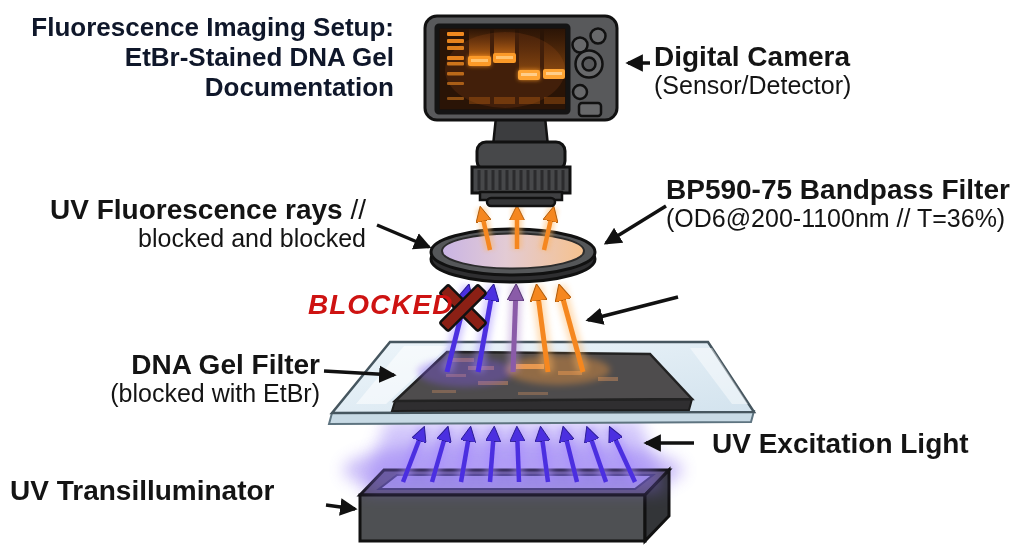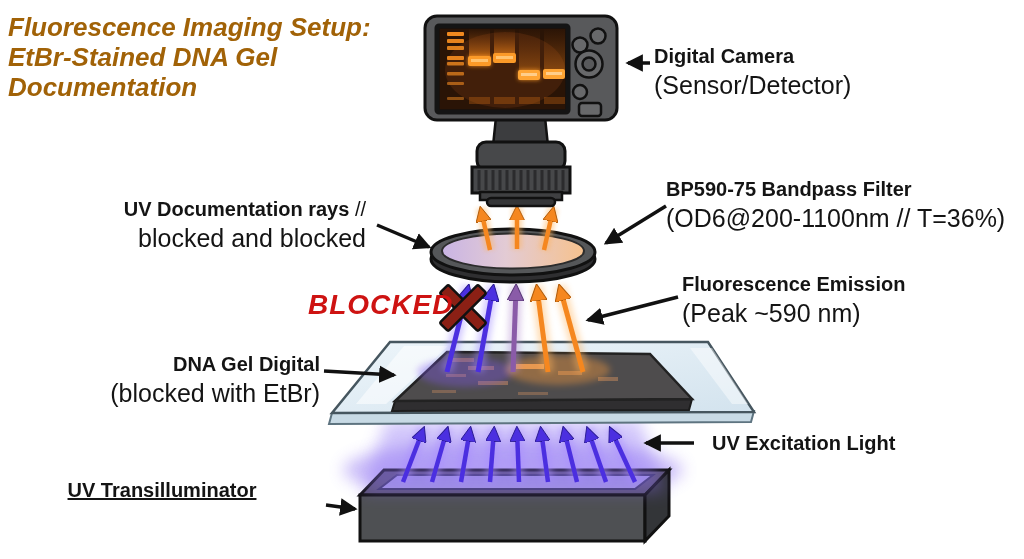--- a/index.html
+++ b/index.html
@@ -2,28 +2,28 @@
 <html style="--emission-orange: #F5871F; --uv-violet: #4B2FE0; --mid-purple: #8A5BA8; --blocked-red: #CE1312; --x-mark: #8B2015; --camera-body: #58595B; --screen-bg: #200E05; --band-orange: #F0891F; --glass-plate: #E2EDF4; --gel-slab: #4E4C4D; --transilluminator-body: #4E5053; --uv-window: #A79BE0; --filter-left: #C9B4E4; --filter-right: #F6C28E;"><head>
 <meta charset="utf-8">
 <style>
   html,body{margin:0;padding:0;background:#fff;}
   .stage{
     position:relative;width:1024px;height:559px;background:#ffffff;overflow:hidden;
     font-family:"Liberation Sans", sans-serif;color:#141414;
   }
   .stage svg{position:absolute;left:0;top:0;}
   .lbl{position:absolute;white-space:nowrap;}
-  .lbl .b{font-weight:bold;font-size:20px;line-height:29px;display:block;}
+  .lbl .b{font-weight:bold;font-size:28px;line-height:29px;display:block;}
   .lbl .r{font-weight:normal;font-size:25px;line-height:28px;display:block;}
   .title{
-    position:absolute;left:8px;top:12px;width:386px;text-align:left;
-    font-weight:bold;font-size:26px;line-height:30px;color:#a16207;font-style:italic;
+    position:absolute;left:8px;top:12px;width:386px;text-align:right;
+    font-weight:bold;font-size:26px;line-height:30px;color:#0f172a;
   }
   .align-r{text-align:right;}
-  .align-c{text-align:center;text-decoration:underline;}
+  .align-c{text-align:left;}
   .blocked{
     position:absolute;left:308px;top:289px;font-weight:bold;font-size:28px;
     color:var(--blocked-red,#CE1312);letter-spacing:1px;font-style:italic;
   }
 </style>
 </head>
 <body>
 
 <div class="stage">
 
@@ -252,38 +252,34 @@
   <span>EtBr-Stained DNA Gel</span><br>
   <span>Documentation</span>
 </div>
 
 <div class="lbl" style="left:654px;top:42px;">
   <span class="b">Digital Camera</span>
   <span class="r">(Sensor/Detector)</span>
 </div>
 
 <div class="lbl align-r" style="left:40px;top:195px;width:326px;">
-  <span class="b"><span>UV Documentation rays</span><span style="font-weight:normal;"> //</span></span>
+  <span class="b"><span>UV Fluorescence rays</span><span style="font-weight:normal;"> //</span></span>
   <span class="r">blocked and blocked</span>
 </div>
 
 <div class="lbl" style="left:666px;top:175px;">
   <span class="b">BP590-75 Bandpass Filter</span>
   <span class="r">(OD6@200-1100nm // T=36%)</span>
 </div>
 
-<div class="lbl" style="left:682px;top:270px;">
-  <span class="b">Fluorescence Emission</span>
-  <span class="r">(Peak ~590 nm)</span>
-</div>
 
 <div class="blocked">BLOCKED</div>
 
 <div class="lbl align-r" style="left:58px;top:350px;width:262px;">
-  <span class="b">DNA Gel Digital</span>
+  <span class="b">DNA Gel Filter</span>
   <span class="r">(blocked with EtBr)</span>
 </div>
 
 <div class="lbl" style="left:700px;top:429px;margin-left:12px;">
   <span class="b">UV Excitation Light</span>
 </div>
 
 <div class="lbl align-c" style="left:10px;top:476px;width:304px;">
   <span class="b">UV Transilluminator</span>
 </div>

